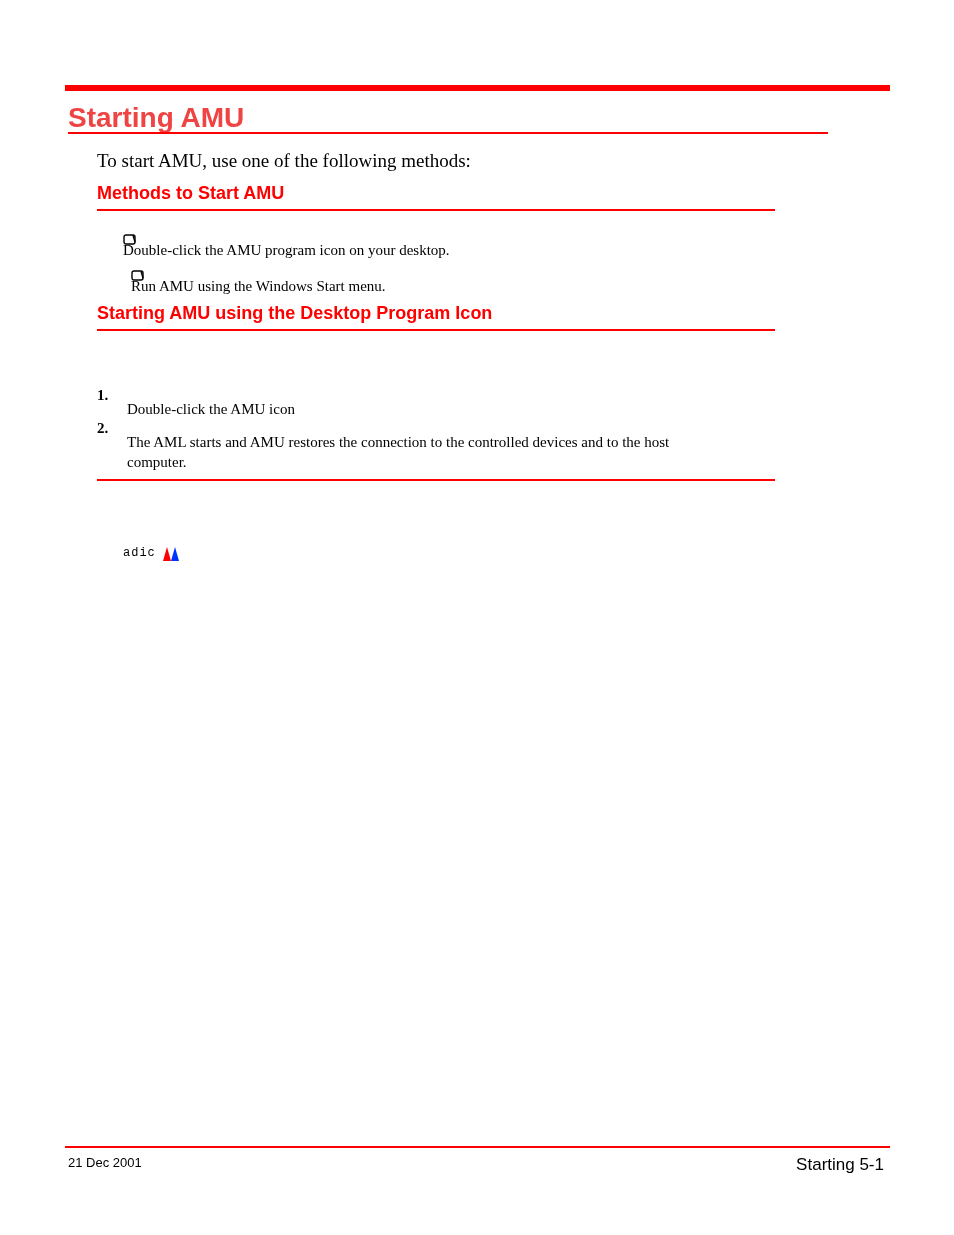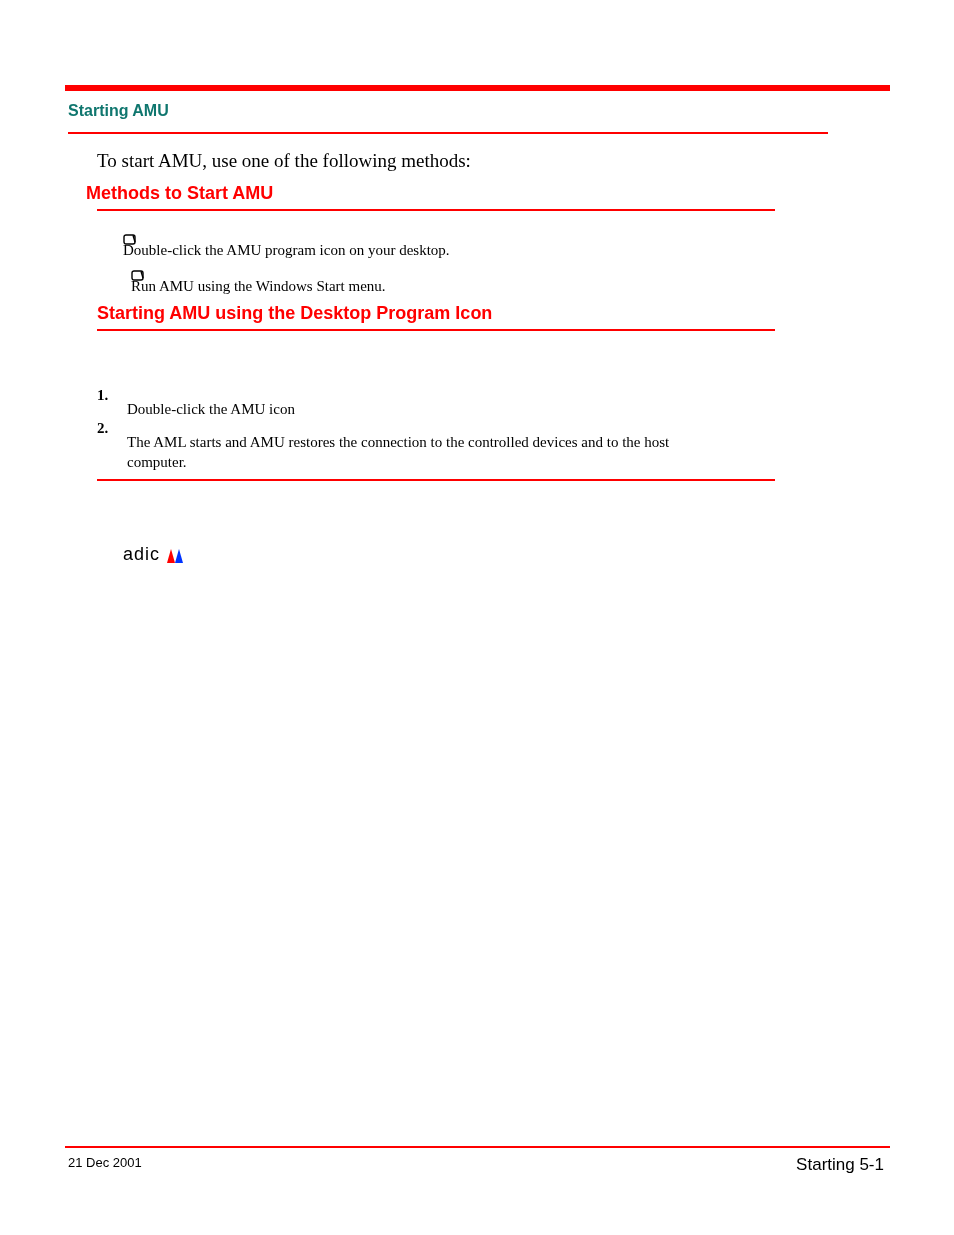--- a/index.html
+++ b/index.html
@@ -23,22 +23,22 @@
     width: 825px;
     height: 6px;
     background: #ff0000;
   }
   .h1 {
     position: absolute;
     left: 68px;
     top: 102px;
     font-family: Arial, Helvetica, sans-serif;
     font-weight: bold;
-    font-size: 16px;
-    color: #0f766e;
+    font-size: 28px;
+    color: #ef4444;
     text-align: right;
   }
   .h1-rule {
     position: absolute;
     left: 68px;
     top: 132px;
     width: 760px;
     height: 2px;
     background: #ff0000;
   }
@@ -101,22 +101,22 @@
     line-height: 1.35;
     margin-top: 12px;
   }
   .logo-row {
     position: absolute;
     left: 123px;
     display: flex;
     align-items: center;
   }
   .logo-text {
-    font-family: Liberation Sans, sans-serif;
-    font-size: 18px;
+    font-family: Liberation Mono, monospace;
+    font-size: 12px;
     letter-spacing: 1px;
     font-weight: 500;
   }
   .logo-icon {
     width: 24px;
     height: 18px;
     margin-left: 4px;
   }
   .footer-rule {
     position: absolute;
@@ -147,21 +147,21 @@
 
 <div class="page">
 
   <div class="top-rule"></div>
 
   <div class="h1">Starting AMU</div>
   <div class="h1-rule"></div>
 
   <div class="intro">To start AMU, use one of the following methods:</div>
 
-  <div class="h2" style="left:86px; top:183px;">Methods to Start AMU</div>
+  <div class="h2" style="left:97px; top:183px;">Methods to Start AMU</div>
   <div class="h2-rule" style="left:97px; top:209px; width:678px;"></div>
 
   <div class="bullet-row" style="left:123px; top:231px;">
     <span class="bullet-icon">
       <svg viewBox="0 0 13 11" width="13" height="11">
         <rect x="1" y="1" width="11" height="9" rx="2" ry="2" fill="none" stroke="#000" stroke-width="1.4"></rect>
         <path d="M10 1.2 L12 8" stroke="#000" stroke-width="1.4" fill="none"></path>
       </svg>
     </span>
     <span class="bullet-text">Double-click the AMU program icon on your desktop.</span>

